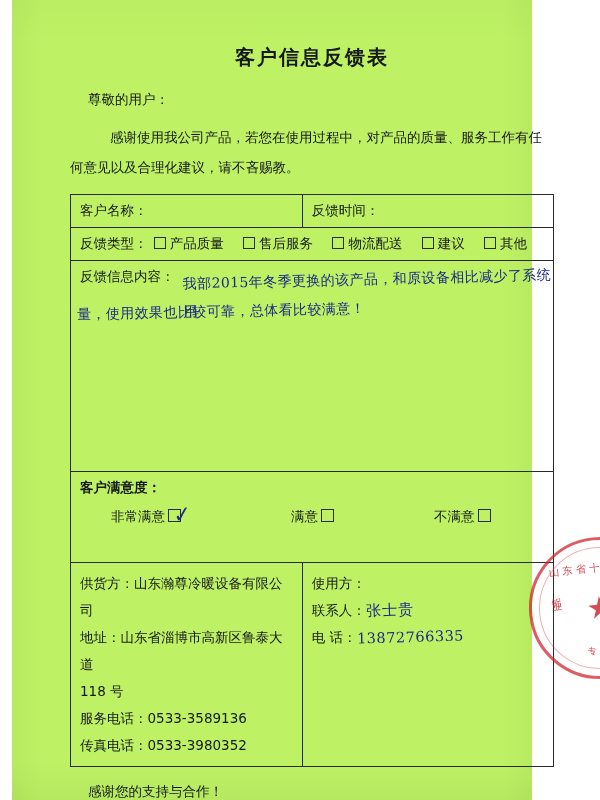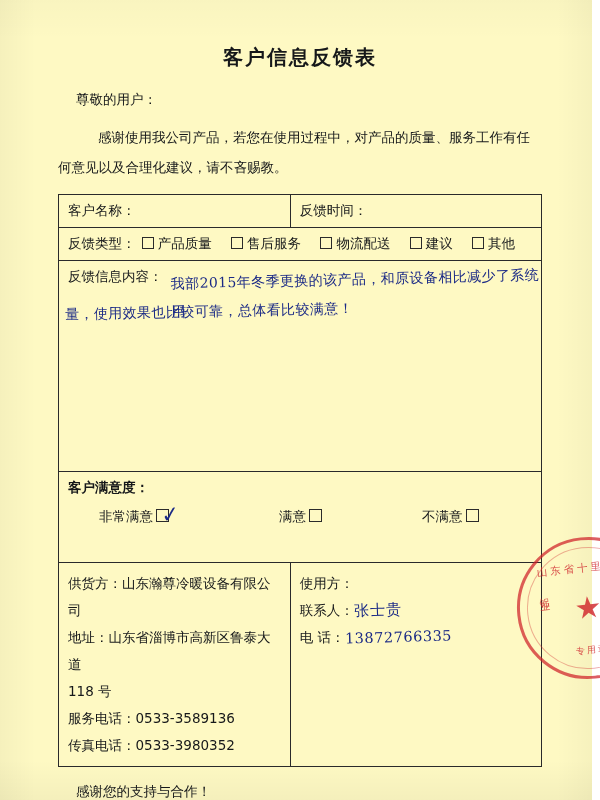--- a/index.html
+++ b/index.html
@@ -10,23 +10,23 @@
   body {
     width: 600px;
     height: 800px;
     font-family: "DejaVu Sans", "Liberation Sans", sans-serif;
     color: #16181a;
     position: relative;
     overflow: hidden;
   }
   .page {
     position: absolute;
-    left: 0; top: 0;
-    width: 592px; height: 800px;
-    background: #fef9c3;
+    left: 12px; top: 0;
+    width: 520px; height: 800px;
+    background: #bef264;
   }
   
   .scan-tint {
     position: absolute;
     inset: 0;
     background:
       linear-gradient(to right, rgba(0,0,0,0.035), rgba(0,0,0,0) 6%, rgba(0,0,0,0) 94%, rgba(0,0,0,0.03)),
       linear-gradient(to bottom, rgba(0,0,0,0.02), rgba(0,0,0,0) 5%, rgba(0,0,0,0) 95%, rgba(0,0,0,0.04));
     pointer-events: none;
   }

